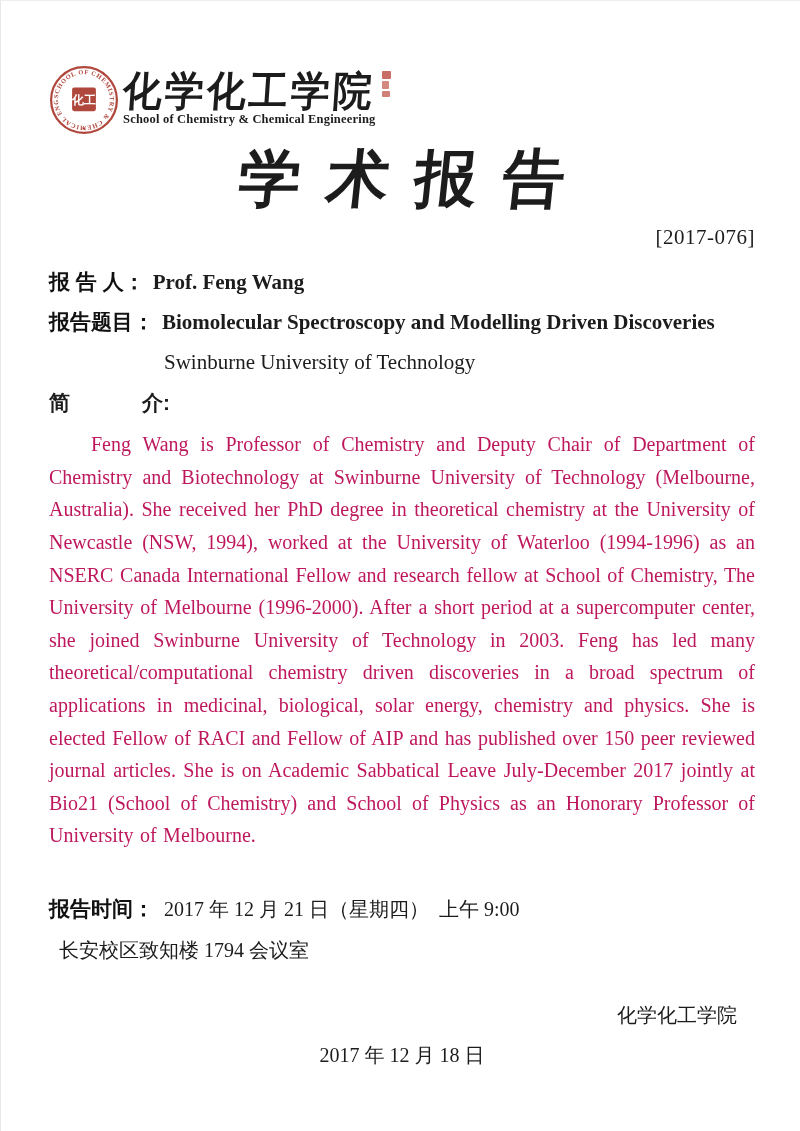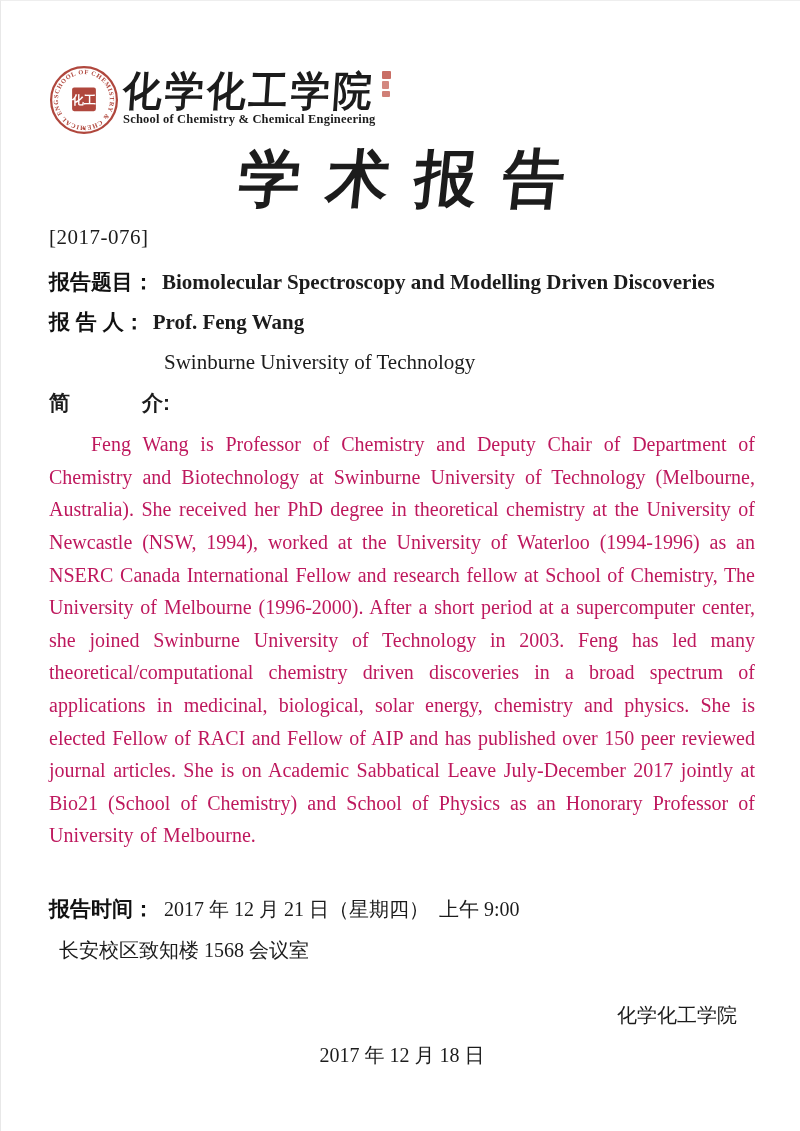--- a/index.html
+++ b/index.html
@@ -49,21 +49,21 @@
     text-align: center;
     margin-top: 8px;
     font-family: "DejaVu Serif", serif;
     font-size: 62px; font-weight: 900;
     letter-spacing: 26px;
     transform: skewX(-6deg);
     text-indent: 26px; 
     line-height: 1.1;
   }
   .report-number {
-    text-align: left;
+    text-align: right;
     font-size: 21px;
     margin-top: 12px;
     letter-spacing: 0.5px;
   }
 
   
   .fields { margin-top: 12px; }
   .field-row { display: flex; align-items: baseline; line-height: 40px; white-space: pre; }
   .field-label {
     font-family: "Liberation Sans", sans-serif;
@@ -129,46 +129,46 @@
         </span>
     </div>
   </div>
 
   <div class="main-title">学术报告</div>
 
   <div class="report-number">[2017-076]</div>
 
   <div class="fields">
     <div class="field-row">
+      <span class="field-label">报 告 人：</span>
+      <span class="field-value-bold">Prof. Feng Wang</span>
+    </div>
+    <div class="field-row">
       <span class="field-label">报告题目：</span>
       <span class="field-value-bold">Biomolecular Spectroscopy and Modelling Driven Discoveries</span>
-    </div>
-    <div class="field-row">
-      <span class="field-label">报 告 人：</span>
-      <span class="field-value-bold">Prof. Feng Wang</span>
     </div>
     <div class="affiliation-row">
       <span class="affiliation">Swinburne University of Technology</span>
     </div>
     <div class="intro-row">
       <span class="intro-char">简</span>
       <span class="intro-gap"></span>
       <span class="intro-char">介:</span>
     </div>
   </div>
 
   <p class="bio">Feng Wang is Professor of Chemistry and Deputy Chair of Department of Chemistry and Biotechnology at Swinburne University of Technology (Melbourne, Australia). She received her PhD degree in theoretical chemistry at the University of Newcastle (NSW, 1994), worked at the University of Waterloo (1994-1996) as an NSERC Canada International Fellow and research fellow at School of Chemistry, The University of Melbourne (1996-2000). After a short period at a supercomputer center, she joined Swinburne University of Technology in 2003. Feng has led many theoretical/computational chemistry driven discoveries in a broad spectrum of applications in medicinal, biological, solar energy, chemistry and physics. She is elected Fellow of RACI and Fellow of AIP and has published over 150 peer reviewed journal articles. She is on Academic Sabbatical Leave July-December 2017 jointly at Bio21 (School of Chemistry) and School of Physics as an Honorary Professor of University of Melbourne.</p>
 
   <div class="meta">
     <div class="field-row">
       <span class="field-label">报告时间：</span>
       <span class="meta-value">2017 年 12 月 21 日（星期四）  上午 9:00</span>
     </div>
     <div class="field-row">
-      <span class="meta-value">长安校区致知楼 1568 会议室</span>
+      <span class="meta-value">长安校区致知楼 1794 会议室</span>
     </div>
   </div>
 
   <div class="signoff">
     <div class="signoff-org">化学化工学院</div>
     <div class="signoff-date">2017 年 12 月 18 日</div>
   </div>
 
 </div>
 

